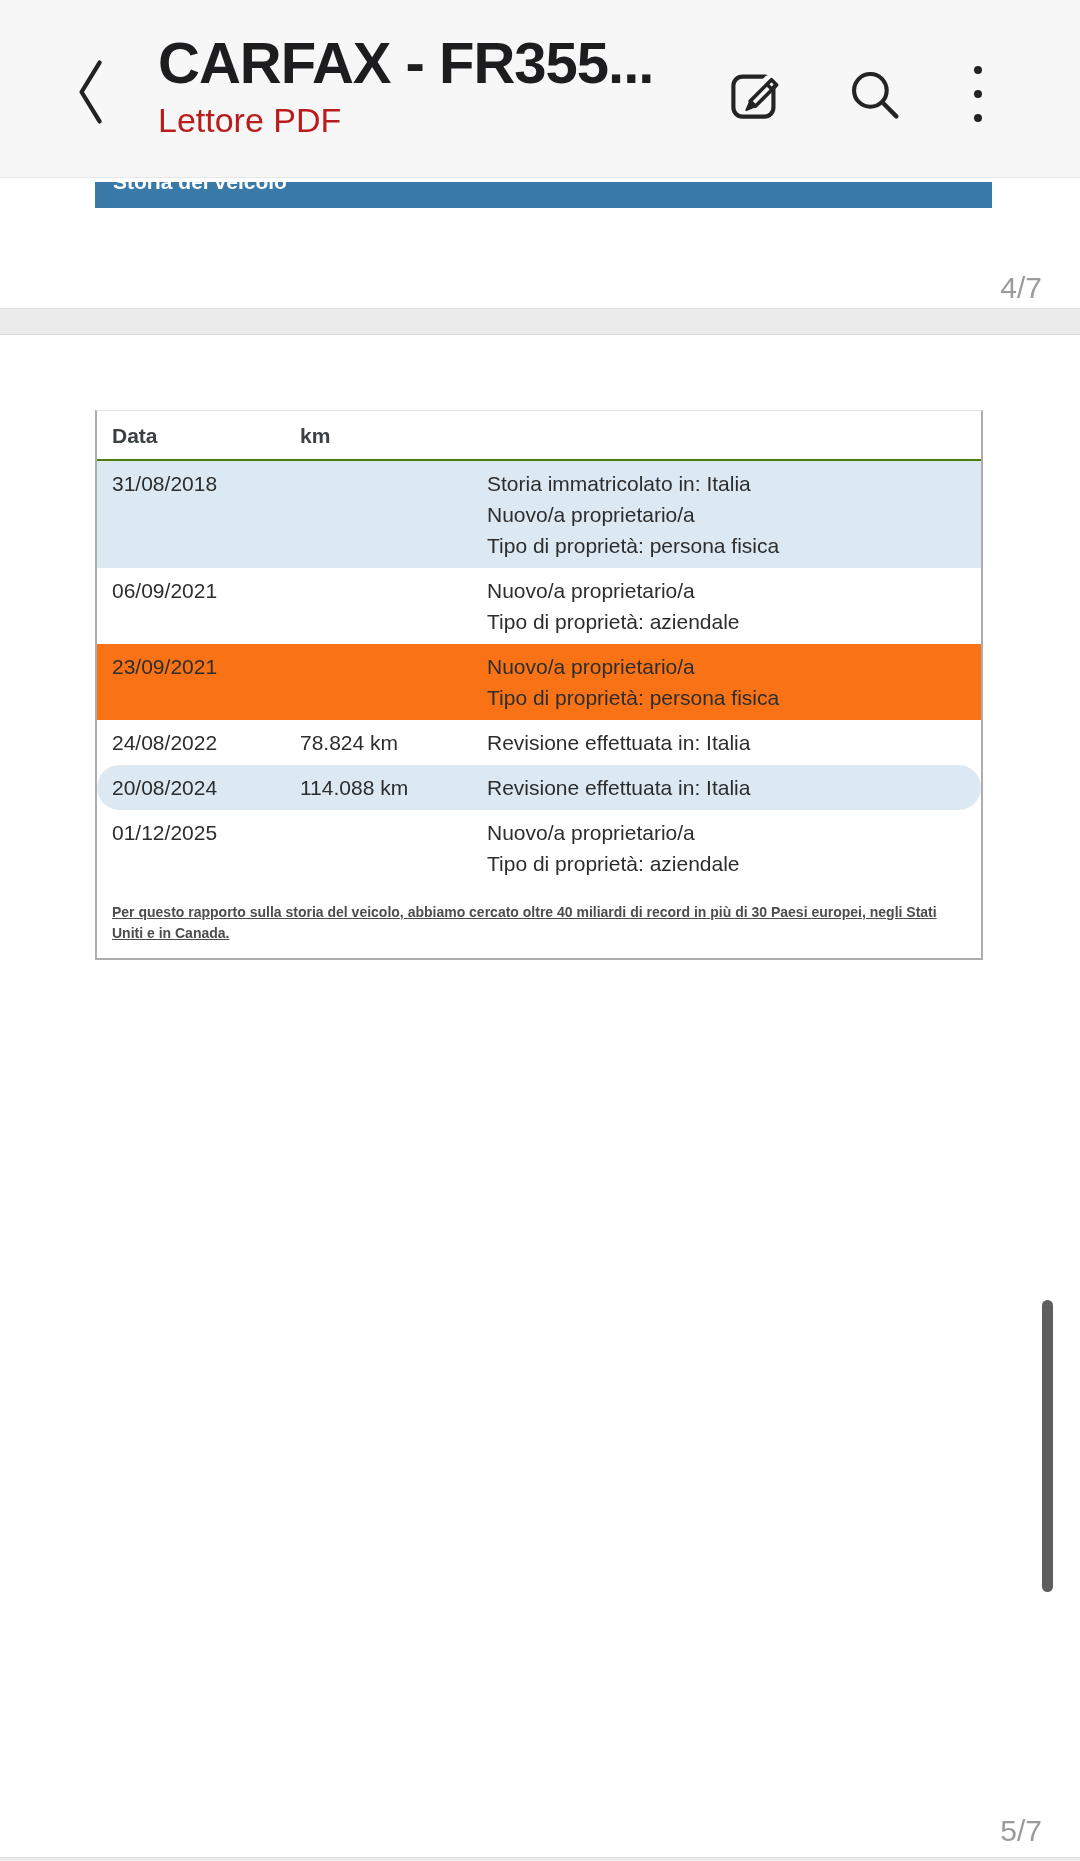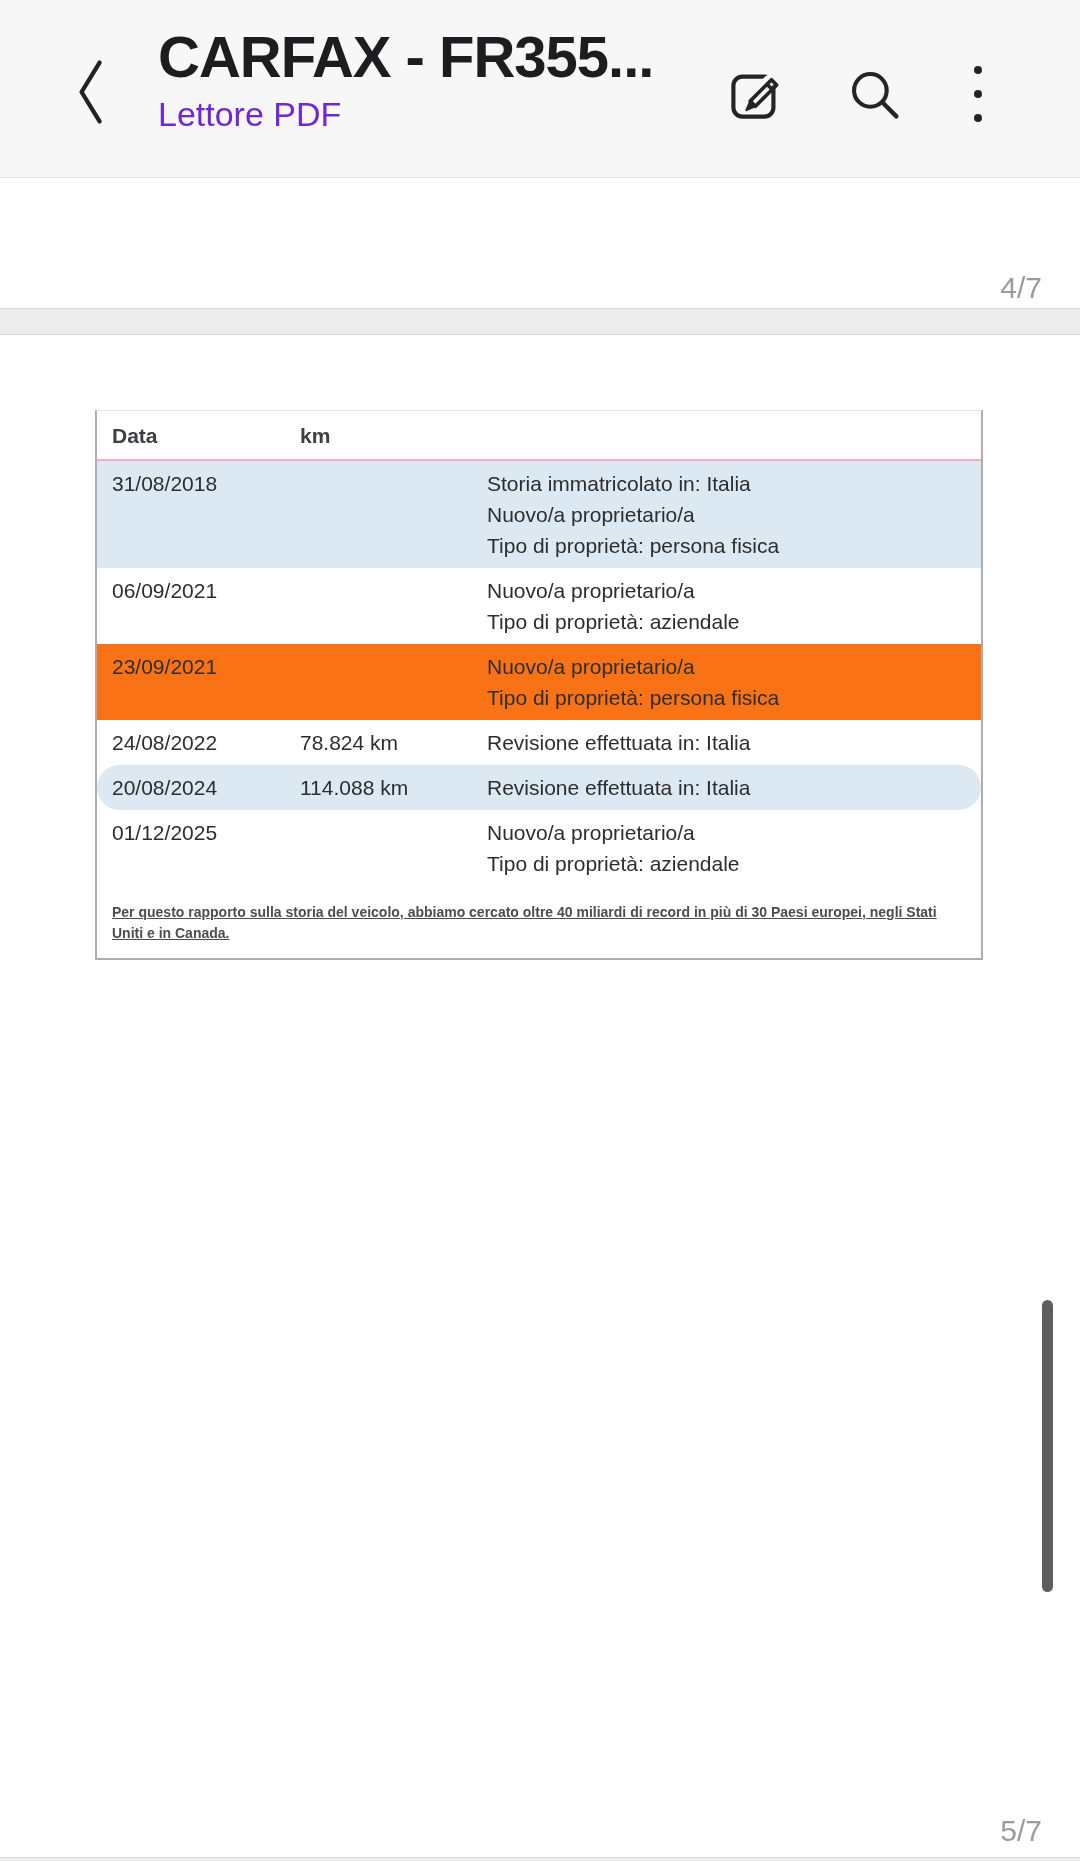--- a/index.html
+++ b/index.html
@@ -19,28 +19,28 @@
     height: 178px;
     background: #f7f7f7;
     border-bottom: 1px solid #e6e6e6;
   }
   .back-btn {
     position: absolute; left: 62px; top: 52px;
     width: 60px; height: 80px;
     display: flex; align-items: center; justify-content: center;
     cursor: pointer;
   }
-  .title-block { position: absolute; left: 158px; top: 24px; width: 560px; }
+  .title-block { position: absolute; left: 158px; top: 30px; width: 560px; }
   .doc-title {
     font-size: 58px; font-weight: 700; line-height: 66px;
     color: #1d1d1f; letter-spacing: -1px; white-space: nowrap;
   }
   .doc-subtitle {
     font-size: 34px; font-weight: 400; line-height: 44px;
-    color: #6d28d9; margin-top: 2px;
+    color: #b91c1c; margin-top: 2px;
   }
   .hdr-action { position: absolute; top: 60px; width: 68px; height: 68px;
     display: flex; align-items: center; justify-content: center; cursor: pointer; }
   .act-edit   { left: 722px; }
   .act-search { left: 840px; }
   .act-menu   { left: 944px; }
 
   
   .pdf-page4 { position: relative; height: 130px; background: #ffffff; }
   .section-bar {
@@ -79,21 +79,21 @@
   }
   .t-row {
     display: grid;
     grid-template-columns: 188px 187px 1fr;
     padding: 7px 10px 7px 15px;
     font-size: 21px; line-height: 31px; color: #2d2d2d;
   }
   .t-head {
     font-weight: 700; color: #3c4043;
     padding-top: 9px; padding-bottom: 8px;
-    border-bottom: 2px solid #f9a8d4;
+    border-bottom: 2px solid #4d7c0f;
   }
   .t-row .cell { padding-right: 8px; }
   .footnote {
     padding: 16px 28px 14px 15px;
     font-size: 14px; line-height: 21px;
     font-weight: 700; color: #4d4d4d; text-decoration: underline;
   }
 
   
   .bottom-strip { height: 4px; background: #ececec; border-top: 1px solid #d9d9d9; }
@@ -150,20 +150,23 @@
       <svg width="40" height="66" viewBox="0 0 24 66">
         <circle cx="12" cy="9" r="4" fill="#242424"></circle>
         <circle cx="12" cy="33" r="4" fill="#242424"></circle>
         <circle cx="12" cy="57" r="4" fill="#242424"></circle>
       </svg>
     </span>
   </div>
 </header>
 
 <section class="pdf-page4">
+  <div class="section-bar" style="background: rgb(58, 122, 168);">
+    <span class="section-bar-label">Storia del veicolo</span>
+  </div>
   <div class="page-indicator">4/7</div>
 </section>
 
 <div class="page-separator"></div>
 
 <section class="pdf-page5">
 
   <div class="history-table">
     <div class="t-row t-head">
       <div class="cell">Data</div>

